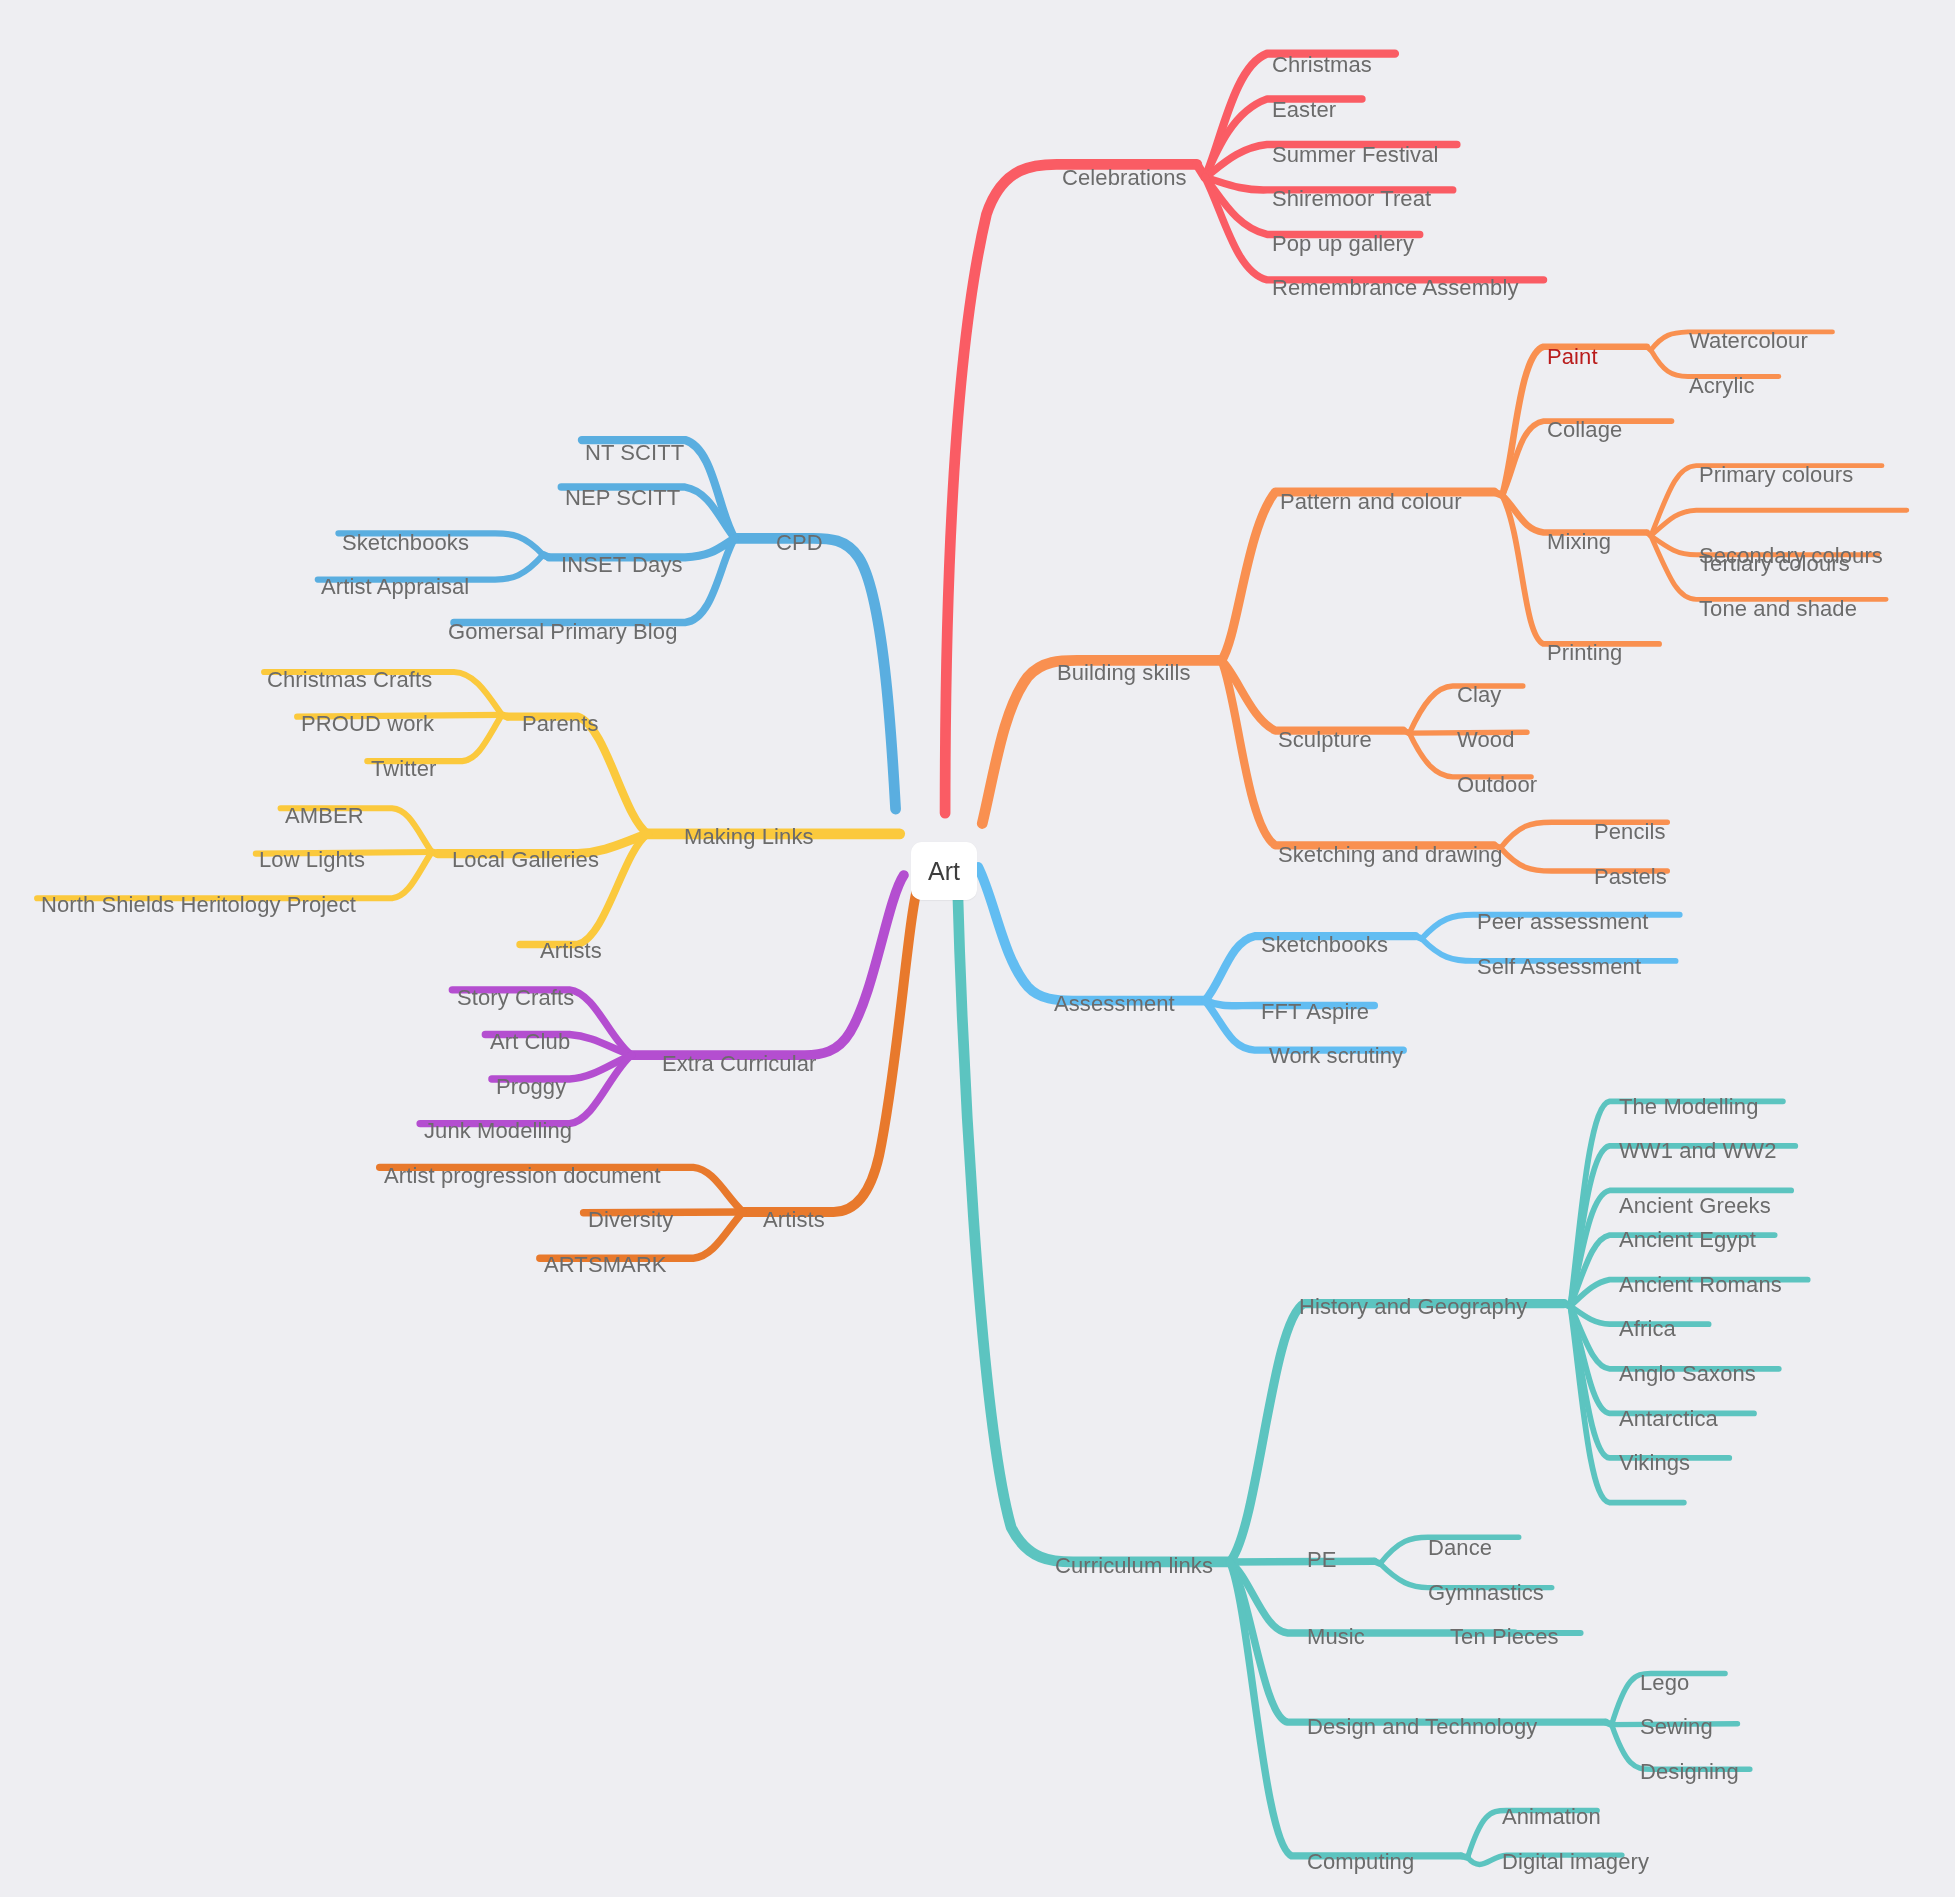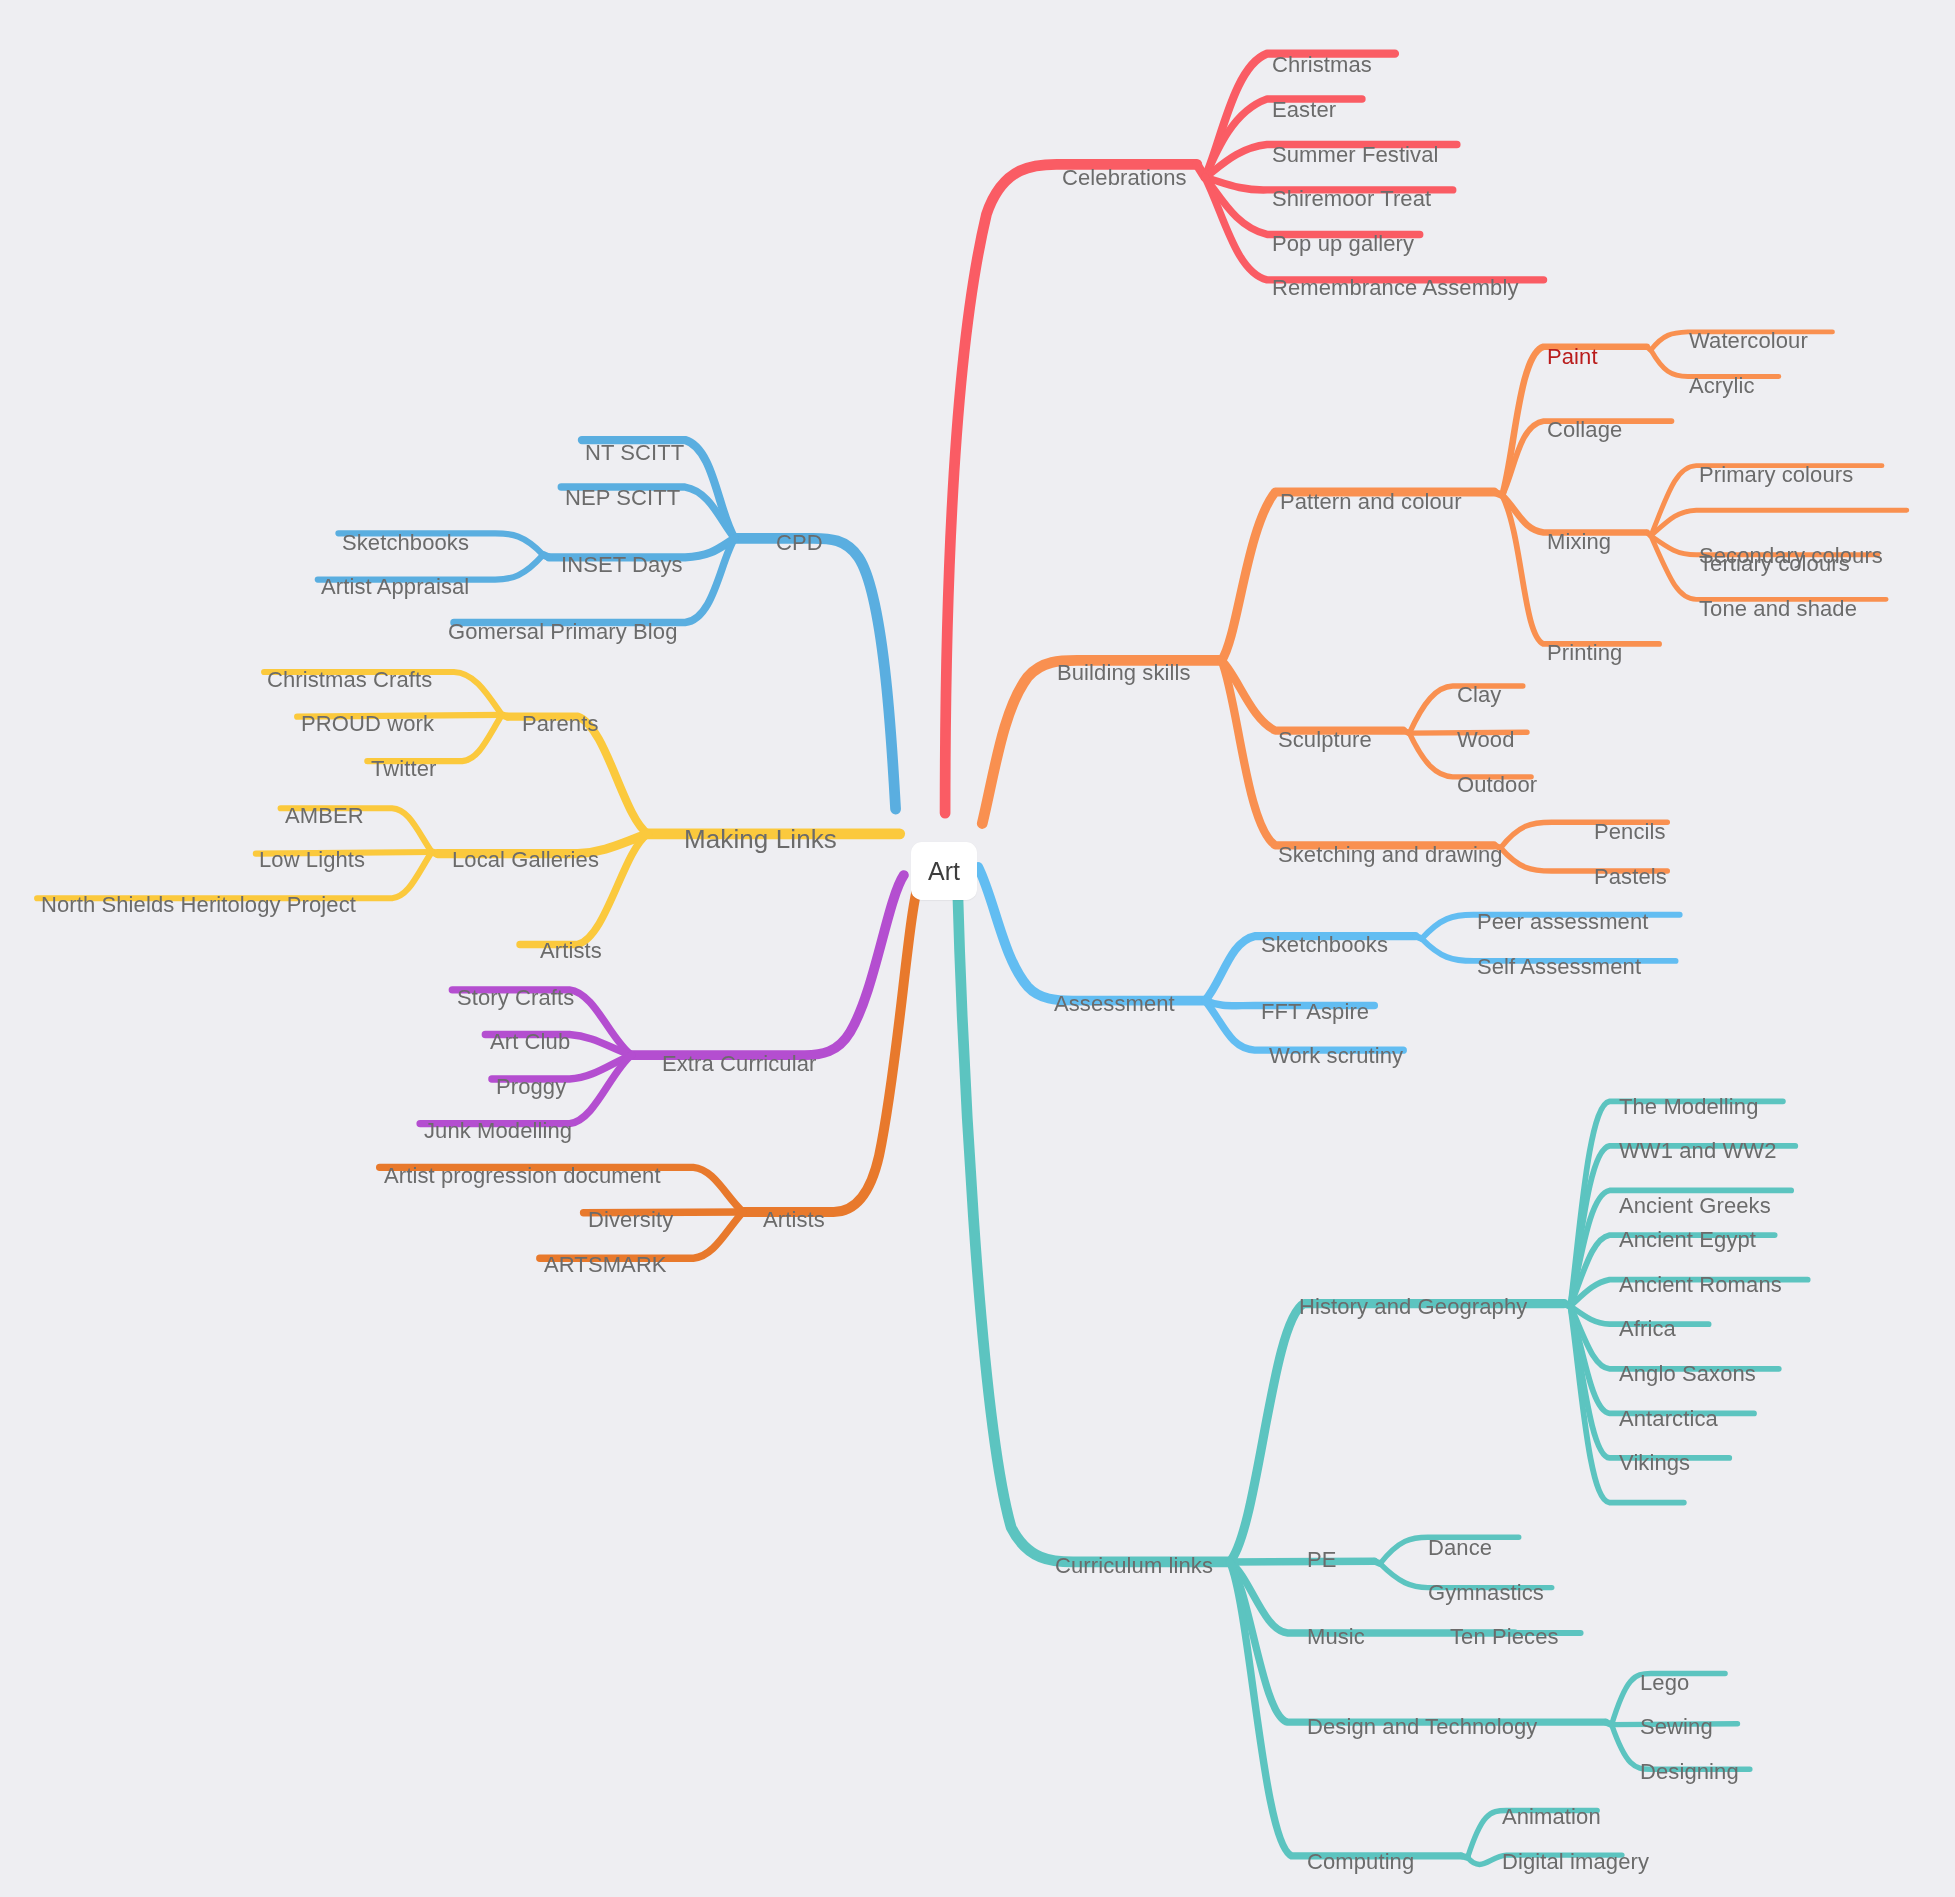--- a/index.html
+++ b/index.html
@@ -206,21 +206,21 @@
       <div class="node-label" style="left: 1307px; top: 1851px; font-size: 22px; color: rgb(107, 107, 107);">Computing</div>
       <div class="node-label" style="left: 1502px; top: 1806px; font-size: 22px; color: rgb(107, 107, 107);">Animation</div>
       <div class="node-label" style="left: 1502px; top: 1851px; font-size: 22px; color: rgb(107, 107, 107);">Digital imagery</div>
       <div class="node-label" style="left: 776px; top: 532px; font-size: 22px; color: rgb(107, 107, 107);">CPD</div>
       <div class="node-label" style="left: 585px; top: 442px; font-size: 22px; color: rgb(107, 107, 107);">NT SCITT</div>
       <div class="node-label" style="left: 565px; top: 487px; font-size: 22px; color: rgb(107, 107, 107);">NEP SCITT</div>
       <div class="node-label" style="left: 561px; top: 554px; font-size: 22px; color: rgb(107, 107, 107);">INSET Days</div>
       <div class="node-label" style="left: 342px; top: 532px; font-size: 22px; color: rgb(107, 107, 107);">Sketchbooks</div>
       <div class="node-label" style="left: 321px; top: 576px; font-size: 22px; color: rgb(107, 107, 107);">Artist Appraisal</div>
       <div class="node-label" style="left: 448px; top: 621px; font-size: 22px; color: rgb(107, 107, 107);">Gomersal Primary Blog</div>
-      <div class="node-label" style="left: 684px; top: 826px; font-size: 26px; color: rgb(107, 107, 107);">Making Links</div>
+      <div class="node-label" style="left: 684px; top: 826px; font-size: 22px; color: rgb(107, 107, 107);">Making Links</div>
       <div class="node-label" style="left: 522px; top: 713px; font-size: 22px; color: rgb(107, 107, 107);">Parents</div>
       <div class="node-label" style="left: 267px; top: 669px; font-size: 22px; color: rgb(107, 107, 107);">Christmas Crafts</div>
       <div class="node-label" style="left: 301px; top: 713px; font-size: 22px; color: rgb(107, 107, 107);">PROUD work</div>
       <div class="node-label" style="left: 371px; top: 758px; font-size: 22px; color: rgb(107, 107, 107);">Twitter</div>
       <div class="node-label" style="left: 452px; top: 849px; font-size: 22px; color: rgb(107, 107, 107);">Local Galleries</div>
       <div class="node-label" style="left: 285px; top: 805px; font-size: 22px; color: rgb(107, 107, 107);">AMBER</div>
       <div class="node-label" style="left: 259px; top: 849px; font-size: 22px; color: rgb(107, 107, 107);">Low Lights</div>
       <div class="node-label" style="left: 41px; top: 894px; font-size: 22px; color: rgb(107, 107, 107);">North Shields Heritology Project</div>
       <div class="node-label" style="left: 540px; top: 940px; font-size: 22px; color: rgb(107, 107, 107);">Artists</div>
       <div class="node-label" style="left: 662px; top: 1053px; font-size: 22px; color: rgb(107, 107, 107);">Extra Curricular</div>

